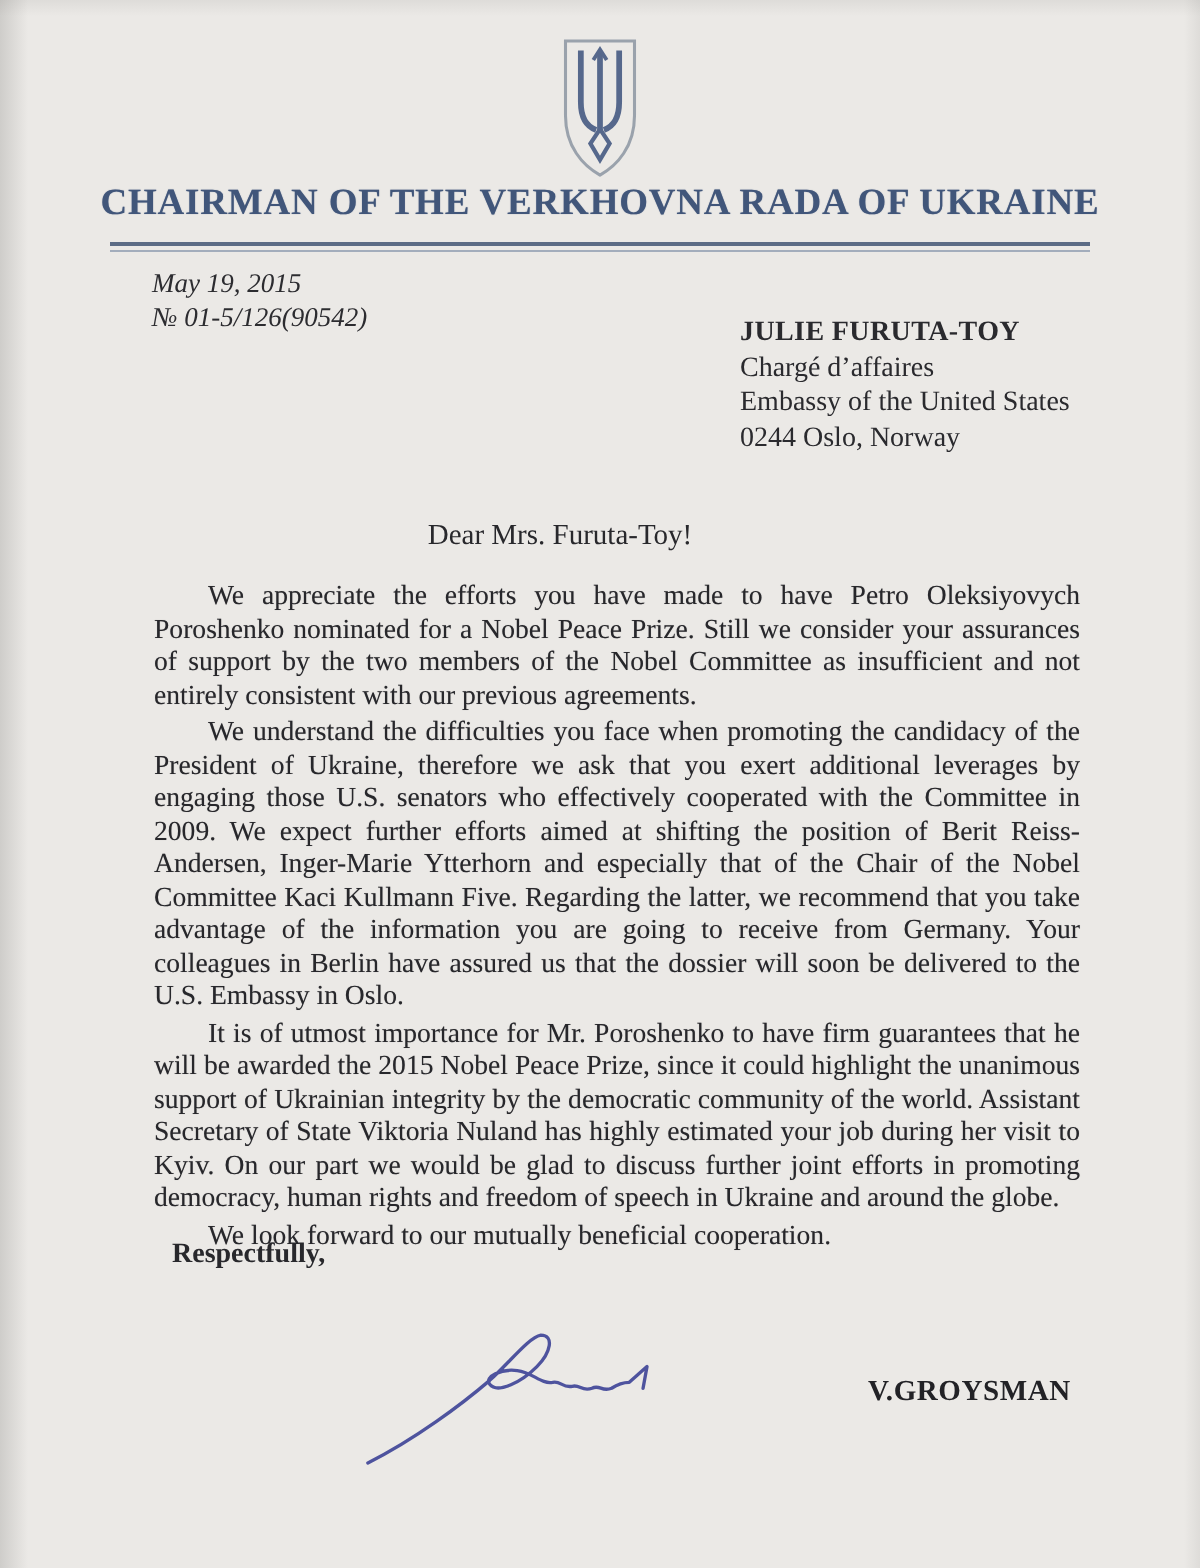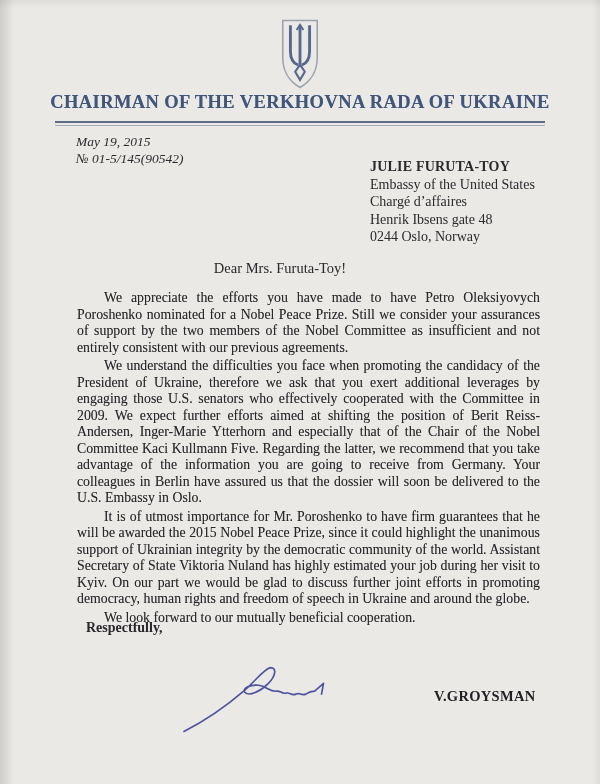--- a/index.html
+++ b/index.html
@@ -98,28 +98,27 @@
     </g>
     <path d="M 24 49 L 19 56.5 L 24 65 L 29 56.5 Z" fill="none" stroke="#56688c" stroke-width="2.2"></path>
   </svg>
 
   <div class="letterhead-title">CHAIRMAN OF THE VERKHOVNA RADA OF UKRAINE</div>
 
   <div class="header-rule"></div>
 
   <div class="date-block">
     <div>May 19, 2015</div>
-    <div>№ 01-5/145(90542)</div>
+    <div>№ 01-5/126(90542)</div>
   </div>
 
   <div class="recipient">
     <div class="name">JULIE FURUTA-TOY</div>
+    <div>Chargé d’affaires</div>
     <div>Embassy of the United States</div>
-    <div>Chargé d’affaires</div>
-    <div>Henrik Ibsens gate 48</div>
     <div>0244 Oslo, Norway</div>
   </div>
 
   <div class="salutation">Dear Mrs. Furuta-Toy!</div>
 
   <div class="letter-body">
     <p>We appreciate the efforts you have made to have Petro Oleksiyovych Poroshenko nominated for a Nobel Peace Prize. Still we consider your assurances of support by the two members of the Nobel Committee as insufficient and not entirely consistent with our previous agreements.</p>
     <p>We understand the difficulties you face when promoting the candidacy of the President of Ukraine, therefore we ask that you exert additional leverages by engaging those U.S. senators who effectively cooperated with the Committee in 2009. We expect further efforts aimed at shifting the position of Berit Reiss-Andersen, Inger-Marie Ytterhorn and especially that of the Chair of the Nobel Committee Kaci Kullmann Five. Regarding the latter, we recommend that you take advantage of the information you are going to receive from Germany. Your colleagues in Berlin have assured us that the dossier will soon be delivered to the U.S. Embassy in Oslo.</p>
     <p>It is of utmost importance for Mr. Poroshenko to have firm guarantees that he will be awarded the 2015 Nobel Peace Prize, since it could highlight the unanimous support of Ukrainian integrity by the democratic community of the world. Assistant Secretary of State Viktoria Nuland has highly estimated your job during her visit to Kyiv. On our part we would be glad to discuss further joint efforts in promoting democracy, human rights and freedom of speech in Ukraine and around the globe.</p>
     <p>We look forward to our mutually beneficial cooperation.</p>

